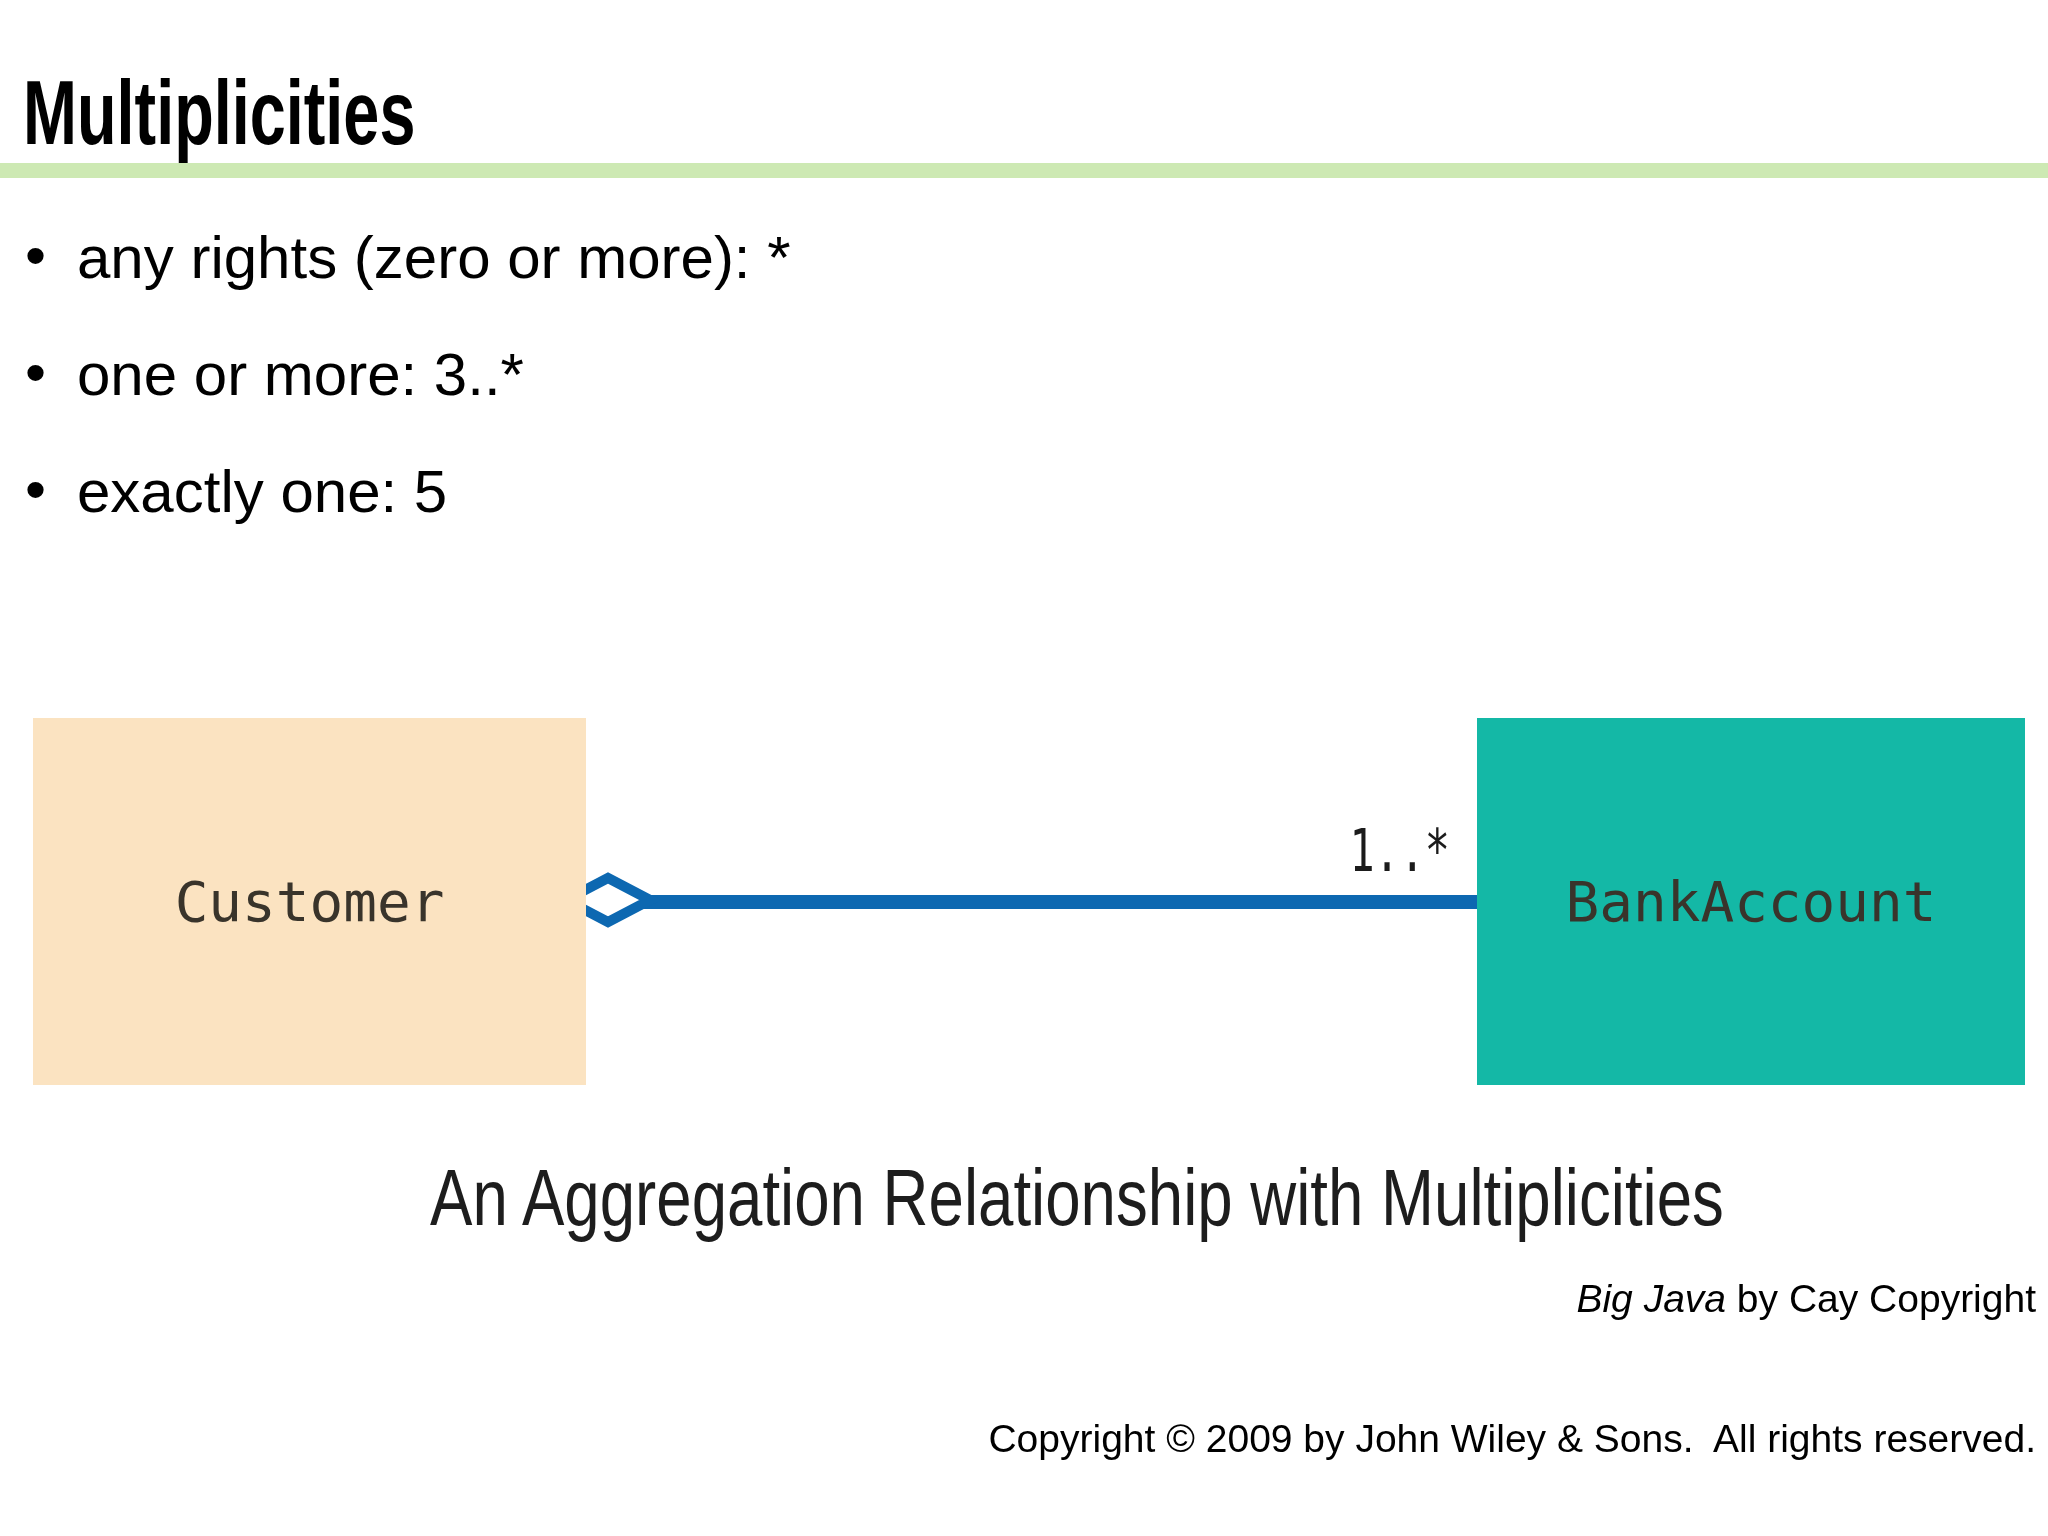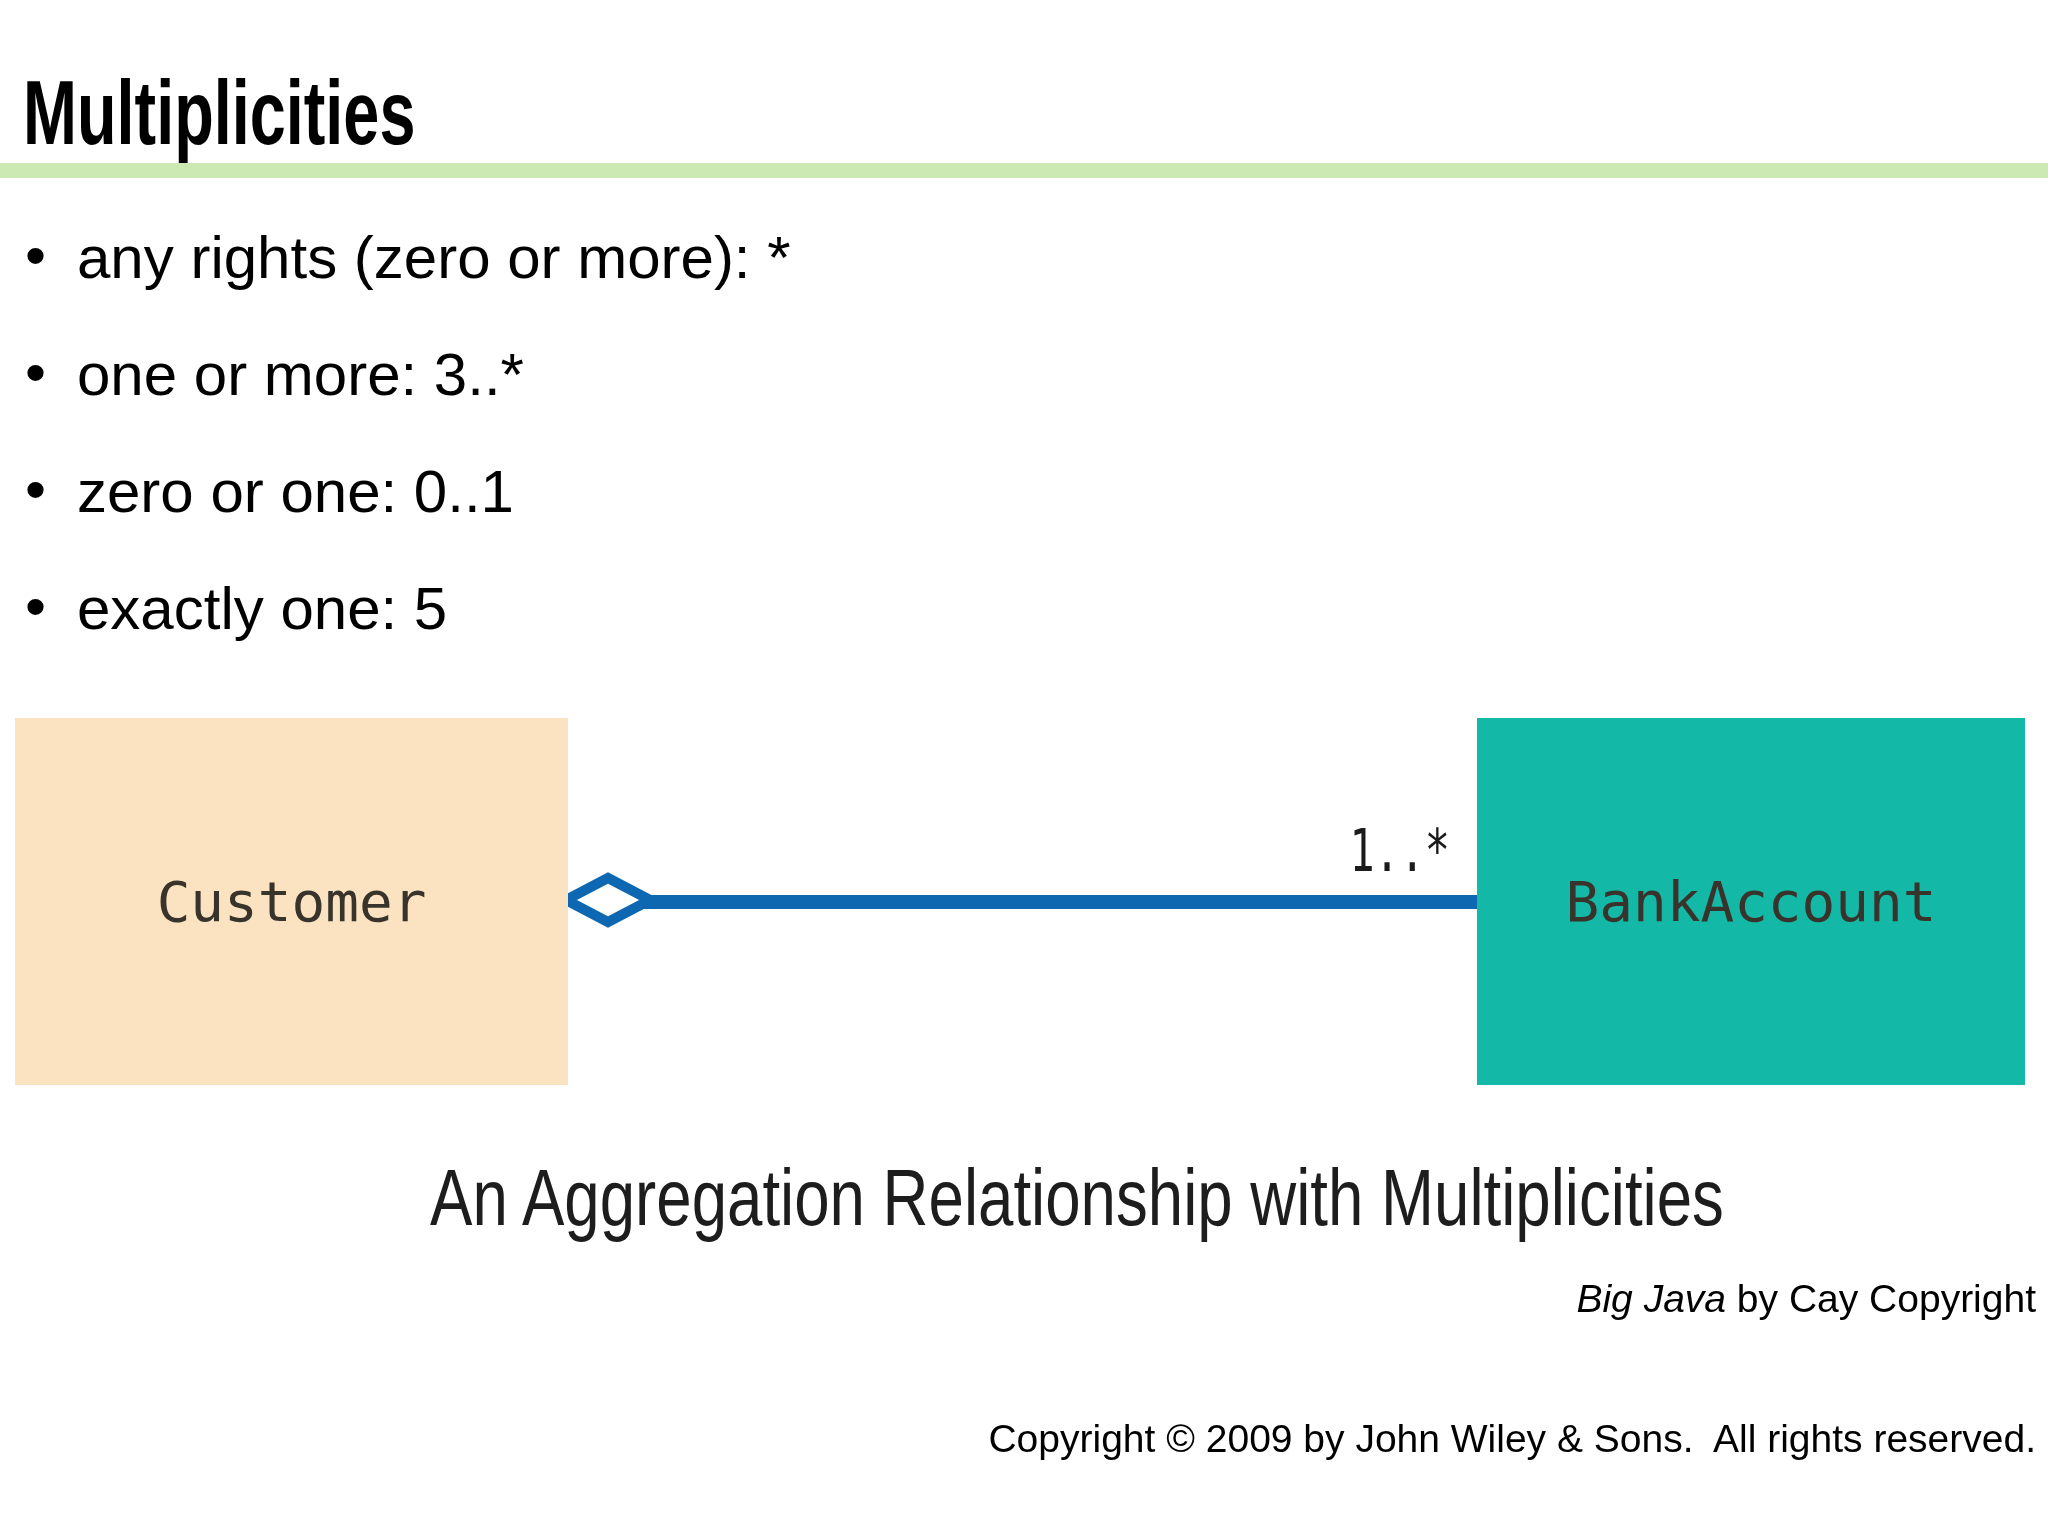--- a/index.html
+++ b/index.html
@@ -93,31 +93,30 @@
 </head>
 <body>
 
 <div id="title" class="abs">Multiplicities</div>
 
 <div id="accent-bar" class="abs" style="background: rgb(205, 233, 179);"></div>
 
 <ul id="bullet-list" class="abs">
   <li>any rights (zero or more): *</li>
   <li>one or more: 3..*</li>
-  <li>zero or one: 0..1</li>
   <li>exactly one: 5</li>
 </ul>
 
 <div class="abs" id="assoc-line" style="background: rgb(13, 104, 177);"></div>
 
 <svg id="diamond-svg" class="abs" width="104" height="64" viewBox="0 0 104 64">
   <polygon points="10,32 52,10 94,32 52,54" fill="#ffffff" stroke="#0d68b1" stroke-width="10" stroke-linejoin="miter"></polygon>
 </svg>
 
-<div id="customer-box" class="abs uml-box" style="background: rgb(251, 227, 193);">
+<div id="customer-box" class="abs uml-box" style="background: rgb(251, 227, 193); margin-left: 18px;">
   <span>Customer</span>
 </div>
 
 <div id="bankaccount-box" class="abs uml-box" style="background: #14b8a6;">
   <span>BankAccount</span>
 </div>
 
 <div id="multiplicity-label" class="abs">1..*</div>
 
 <div id="figure-caption" class="abs">An Aggregation Relationship with Multiplicities</div>

